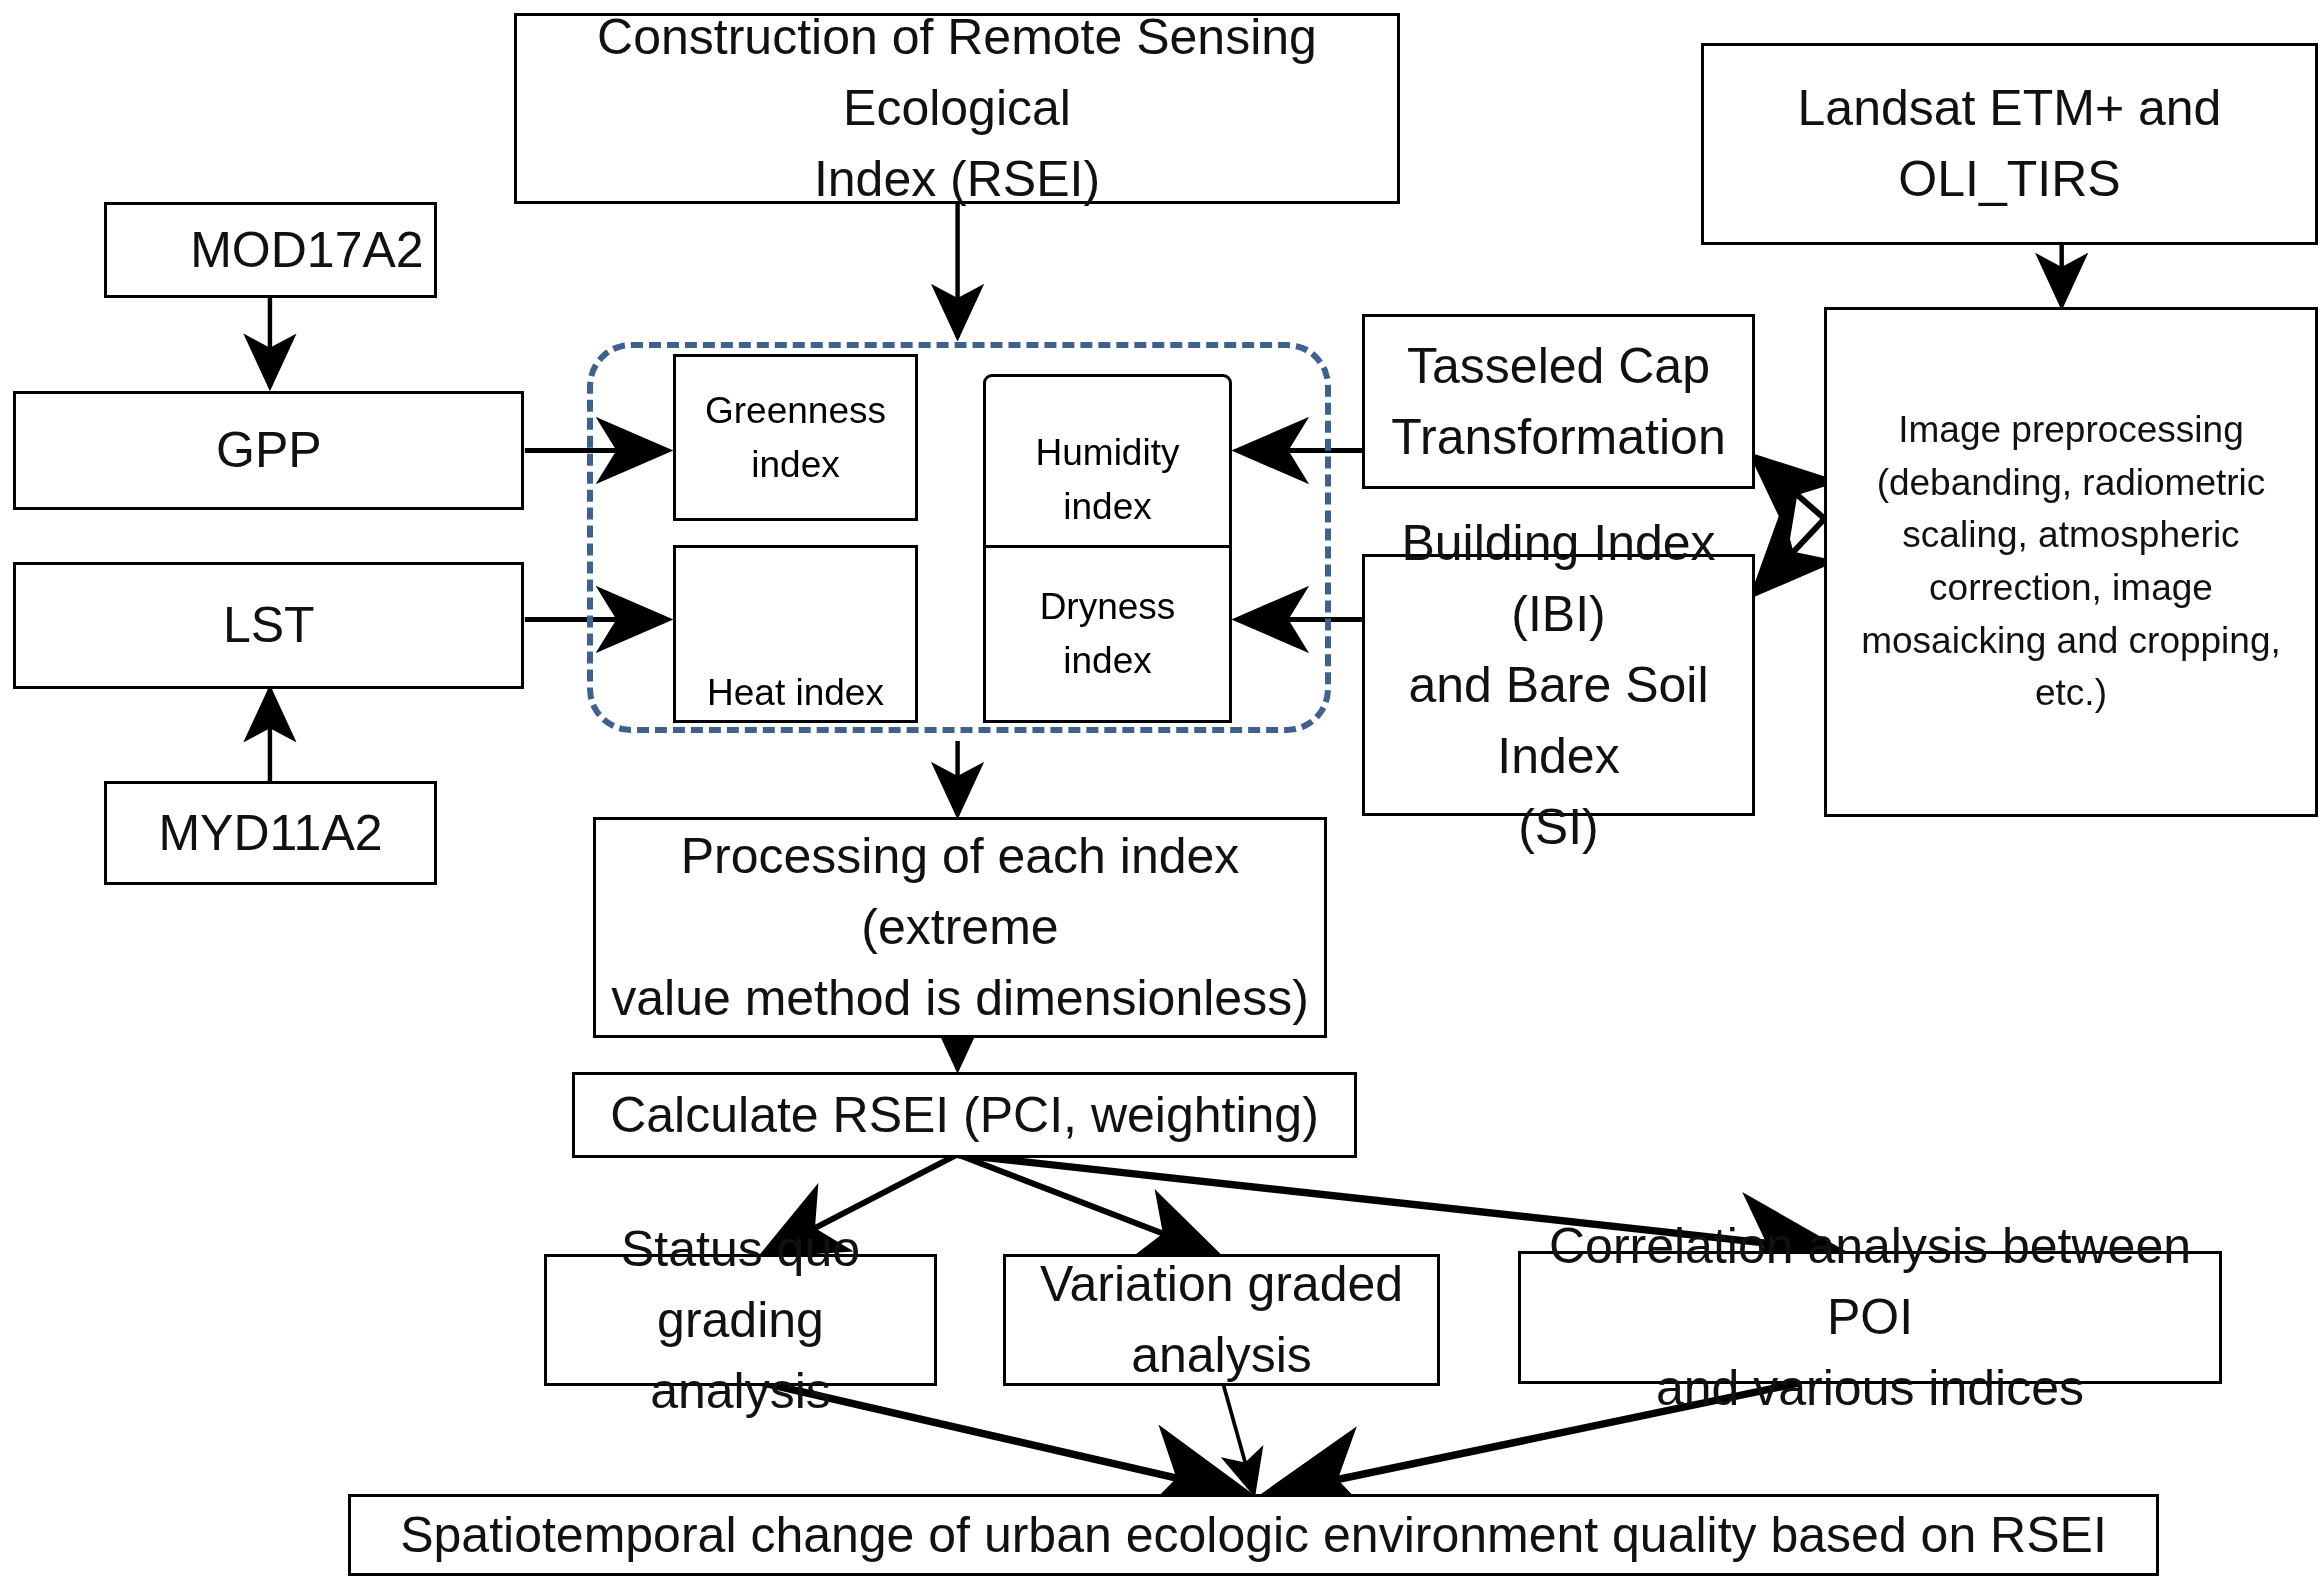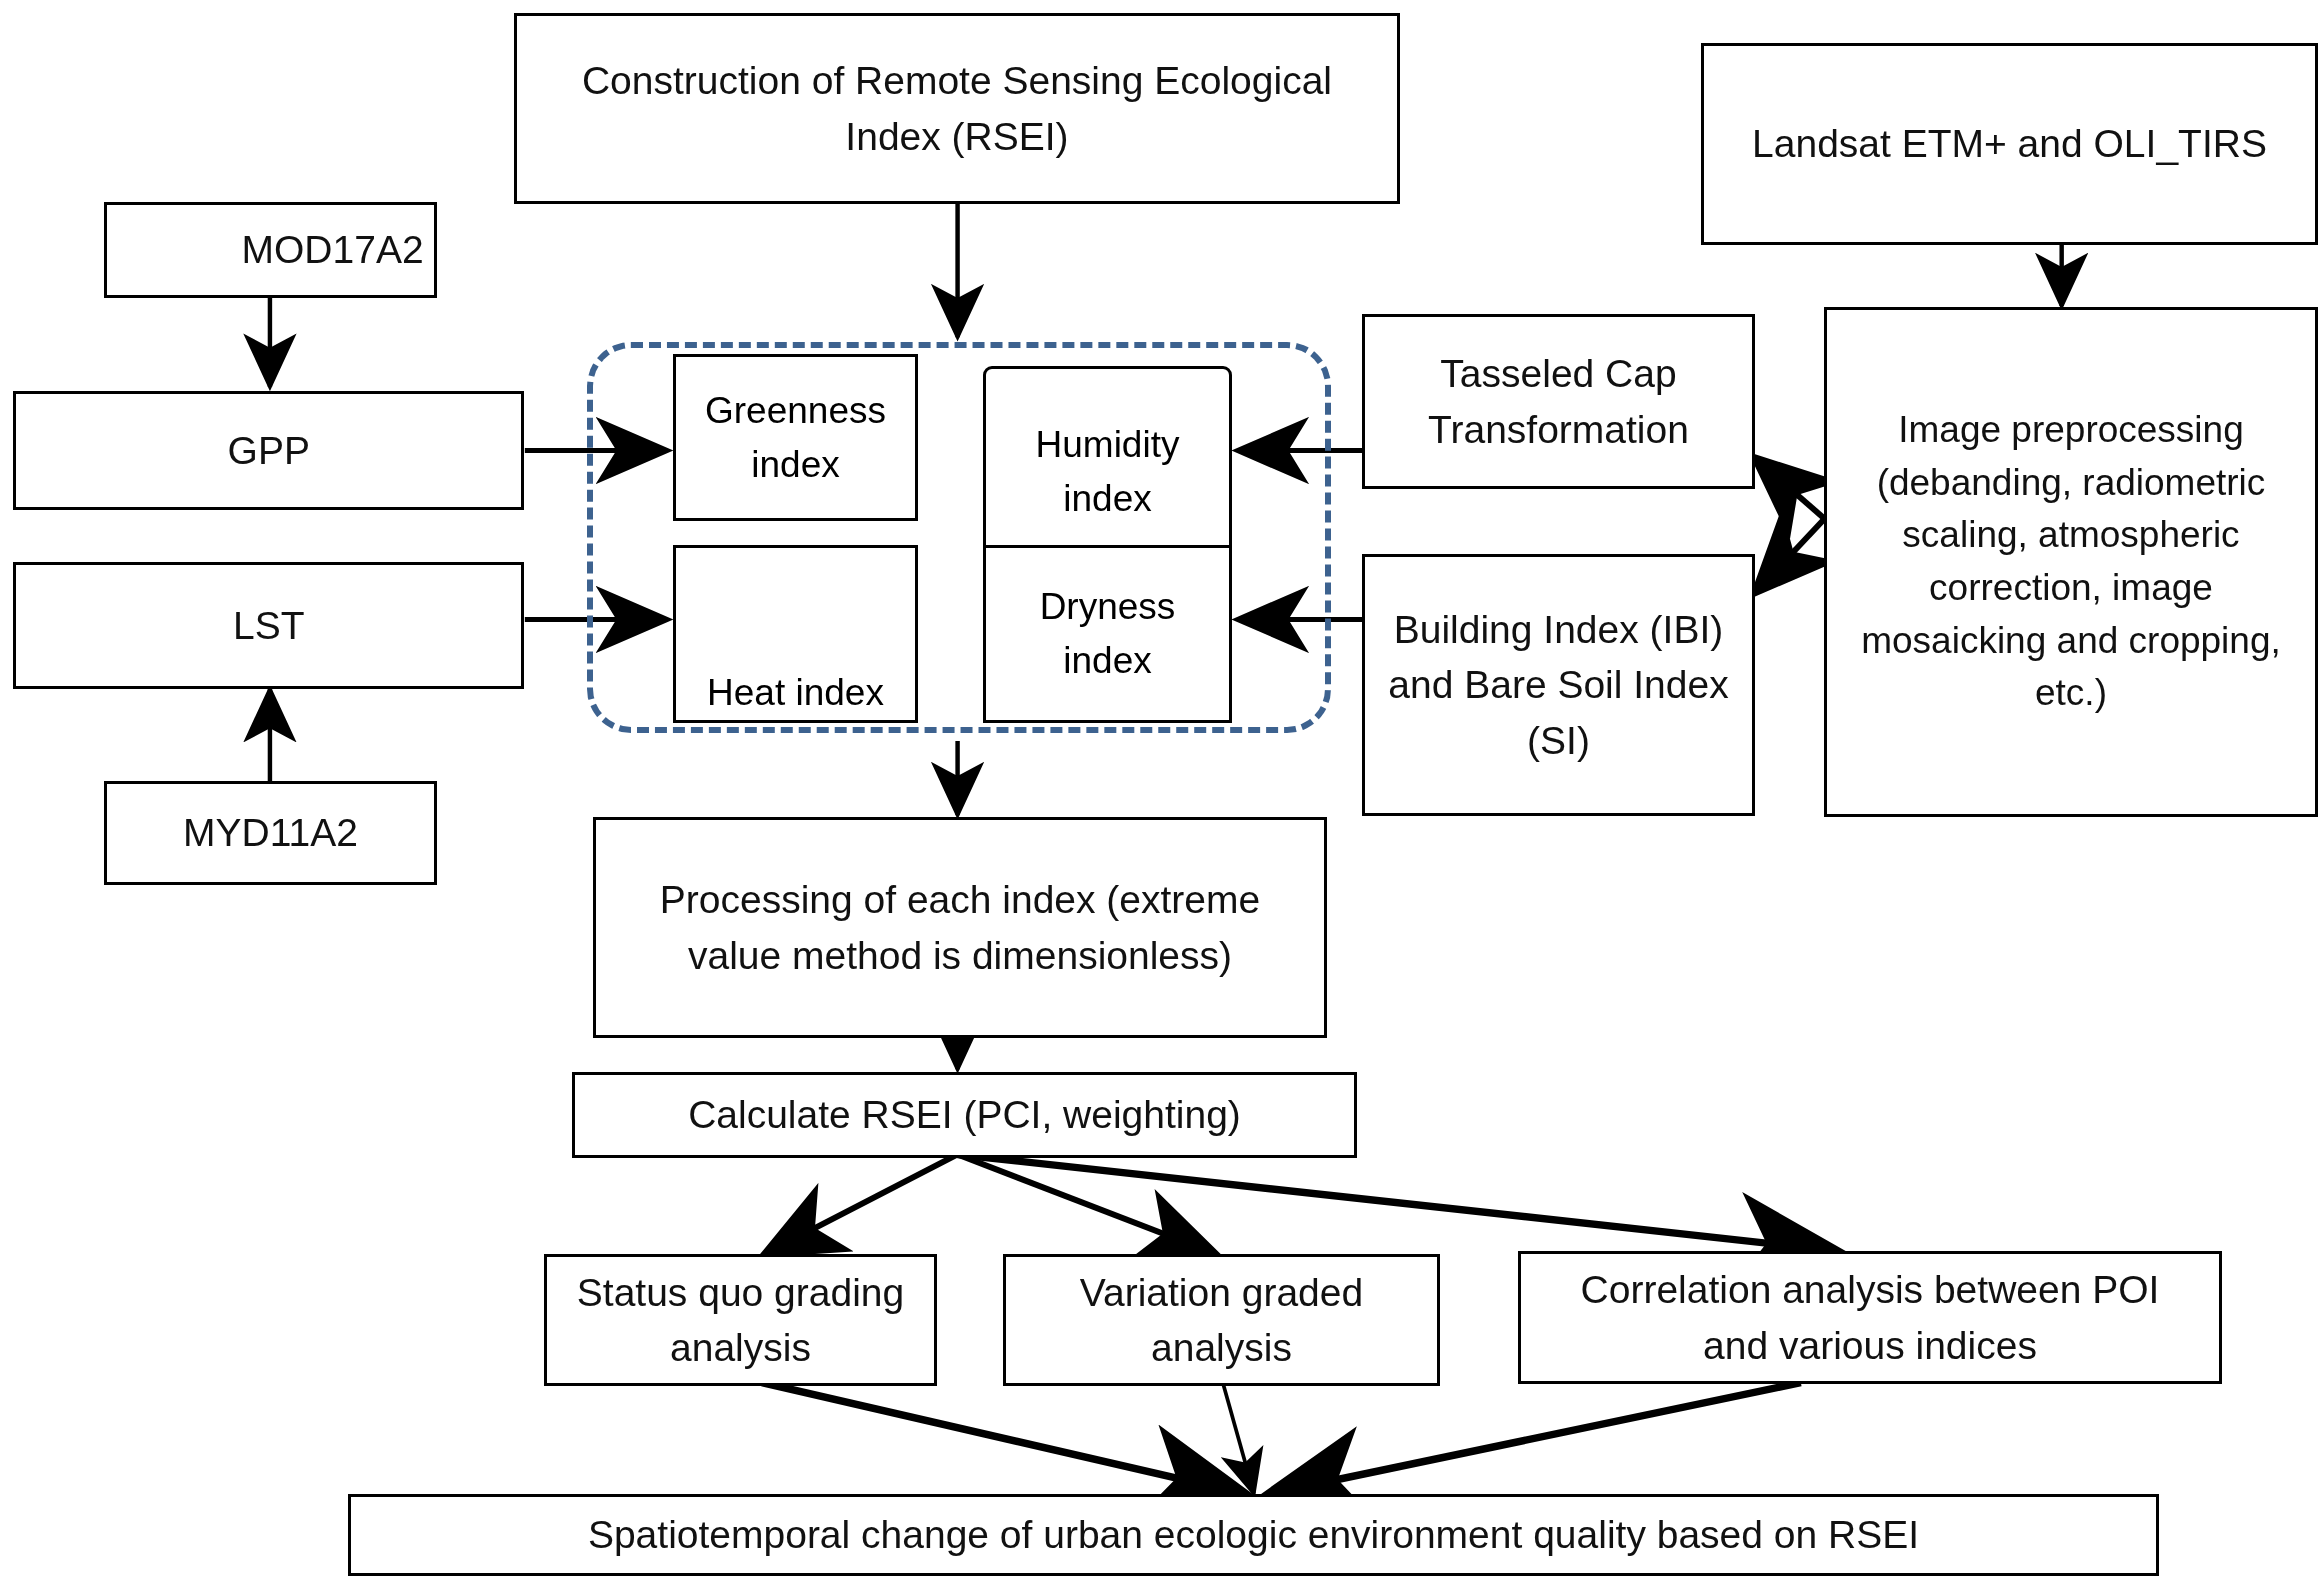--- a/index.html
+++ b/index.html
@@ -30,21 +30,21 @@
     box-sizing: border-box;
     border: 3.7px solid #000000;
     background: #ffffff;
     display: flex;
     align-items: center;
     justify-content: center;
     text-align: center;
     color: #111111;
     line-height: 1.42;
     padding: 4.4px 10.4px;
-    font-size: 39px;
+    font-size: 50px;
     white-space: pre-line;
   }
   .dashed-group {
     position: absolute;
     box-sizing: border-box;
     border: 6.7px dashed #3d628f;
     border-radius: 44px;
     background: transparent;
   }
   .index-cell {
@@ -135,21 +135,21 @@
     <span>MYD11A2</span>
   </div>
 
   <div class="dashed-group" style="left:587px; top:342px; width:744px; height:391px;"></div>
 
   <div class="index-cell" style="left:673px; top:354px; width:245px; height:167px;">
     <span>Greenness
 index</span>
   </div>
 
-  <div class="index-cell" style="left:983px; top:366px; width:249px; height:211px;border-radius:9px;">
+  <div class="index-cell" style="left:983px; top:374px; width:249px; height:211px;border-radius:9px;">
     <span>Humidity
 index</span>
   </div>
 
   <div class="index-cell" style="left:673px; top:545px; width:245px; height:178px;align-items:flex-end;">
     <span>Heat index</span>
   </div>
 
   <div class="index-cell" style="left:983px; top:545px; width:249px; height:178px;">
     <span>Dryness

